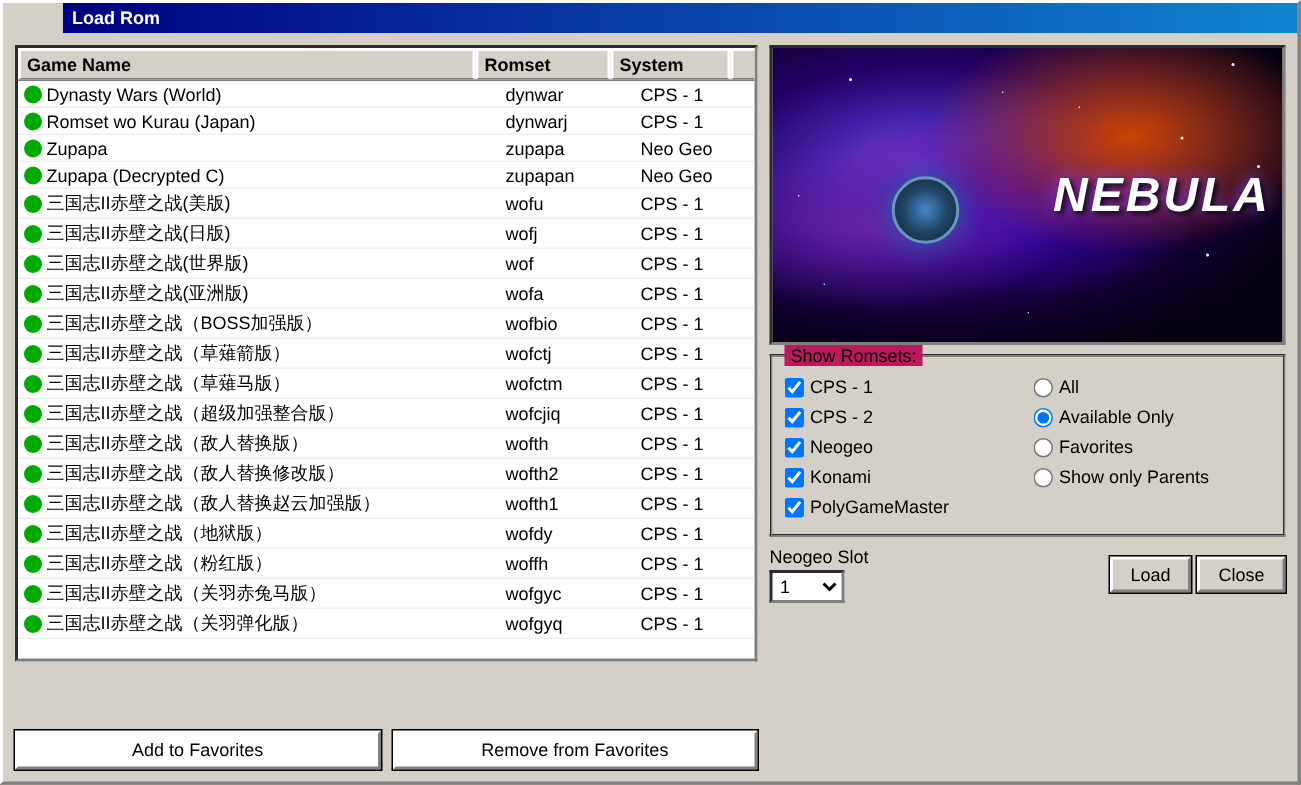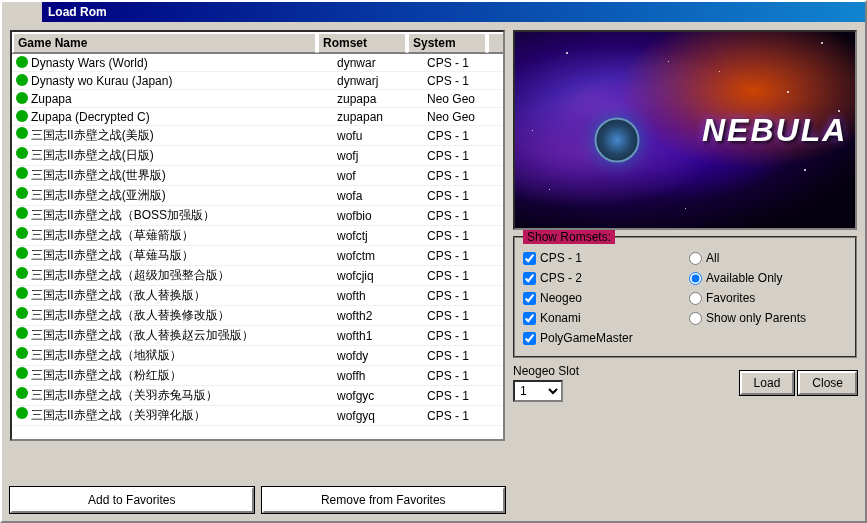--- a/index.html
+++ b/index.html
@@ -92,20 +92,21 @@
       align-items: center;
     }
 
     .list-cell {
       padding: 1px 4px;
       font-size: 12px;
       white-space: nowrap;
       overflow: hidden;
       text-overflow: ellipsis;
       display: flex;
+      align-items: center;
       gap: 3px;
     }
 
     .green-dot {
       width: 12px;
       height: 12px;
       background: #00aa00;
       border-radius: 50%;
       flex-shrink: 0;
       display: inline-block;
@@ -315,21 +316,21 @@
               <div class="list-cell">
                 <span class="green-dot"></span>
                 <span>Dynasty Wars (World)</span>
               </div>
               <div class="list-cell">dynwar</div>
               <div class="list-cell">CPS - 1</div>
             </div>
             <div class="list-row">
               <div class="list-cell">
                 <span class="green-dot"></span>
-                <span>Dynasty wo Kurau (Japan)</span>
+                <span>Romset wo Kurau (Japan)</span>
               </div>
               <div class="list-cell">dynwarj</div>
               <div class="list-cell">CPS - 1</div>
             </div>
             <div class="list-row">
               <div class="list-cell">
                 <span class="green-dot"></span>
                 <span>Zupapa</span>
               </div>
               <div class="list-cell">zupapa</div>

